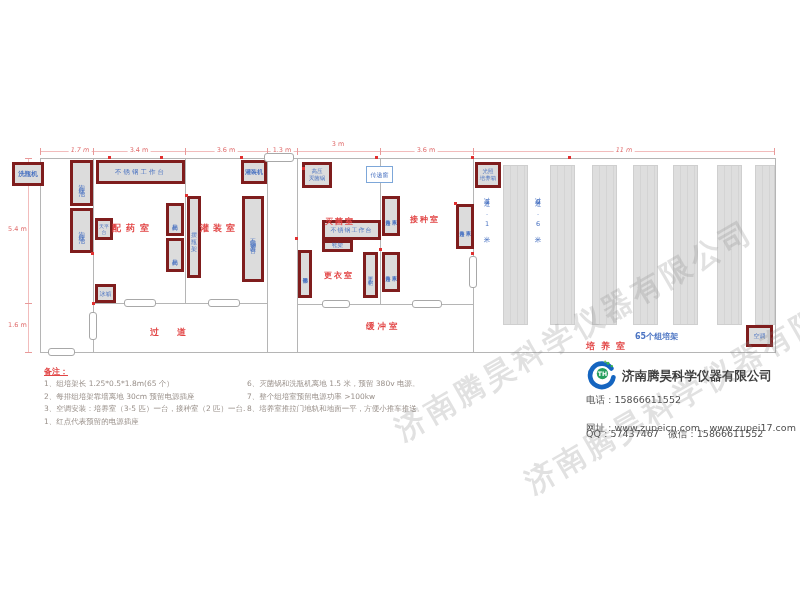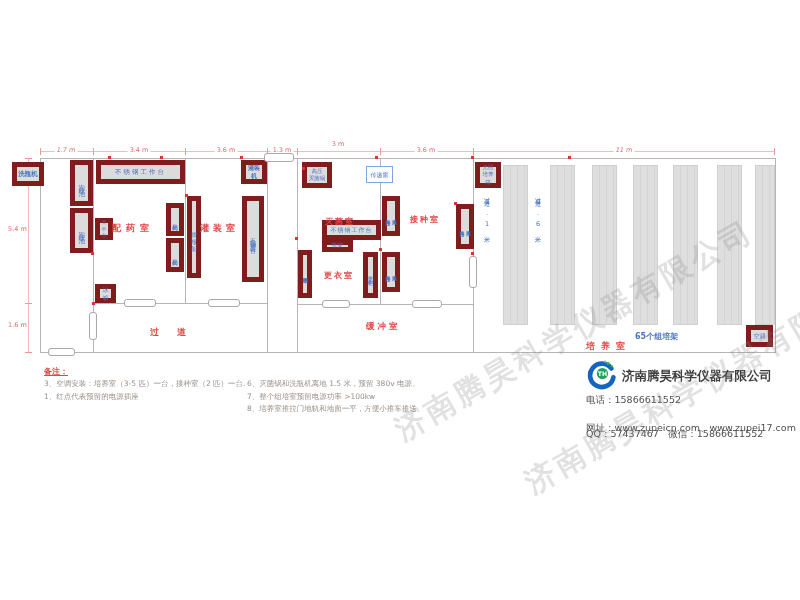--- a/index.html
+++ b/index.html
@@ -1,21 +1,21 @@
 <!DOCTYPE html>
 <html><head>
 <meta charset="utf-8">
 <style>
   html,body{margin:0;padding:0}
   body{width:800px;height:600px;position:relative;overflow:hidden;background:#fff;
        font-family:"DejaVu Sans","Liberation Sans",sans-serif;}
   .wall{position:absolute;background:#b5b5b5;}
   .box{position:absolute;background:#dcdcdc;color:#4a73c2;font-size:6.5px;line-height:1.3;
        display:flex;align-items:center;justify-content:center;text-align:center;
-       white-space:pre-line;border:5px solid #7f1d1d;box-sizing:border-box;}
+       white-space:pre-line;border:3px solid #7f1d1d;box-sizing:border-box;}
   .rack{position:absolute;background:repeating-linear-gradient(90deg,#dedede 0 6px,#d4d4d4 6px 7px);
         border:1px solid #cfcfcf;box-sizing:border-box;}
   .vert{writing-mode:vertical-rl;text-orientation:upright;}
   .room{position:absolute;color:#e24545;font-weight:bold;font-size:9px;white-space:nowrap;}
   .door{position:absolute;background:#fff;border:1px solid #a8a8a8;border-radius:3px;box-sizing:border-box;z-index:4;}
   .dot{position:absolute;width:3px;height:3px;background:#e03030;z-index:5;}
   .dim{position:absolute;color:#e06c6c;font-size:6.5px;background:#fff;padding:0 2px;
        white-space:nowrap;transform:translateX(-50%);z-index:3;}
   .dimside{position:absolute;color:#e06c6c;font-size:6.5px;white-space:nowrap;}
   .dimline{position:absolute;background:#f2bcbc;}
@@ -38,21 +38,21 @@
 
   <div class="dimline" style="left:40px;top:151px;width:735px;height:1px;"></div>
   <div class="tickv" style="left:40px;top:148px;"></div>
   <div class="tickv" style="left:93px;top:148px;"></div>
   <div class="tickv" style="left:185px;top:148px;"></div>
   <div class="tickv" style="left:267px;top:148px;"></div>
   <div class="tickv" style="left:297px;top:148px;"></div>
   <div class="tickv" style="left:380px;top:148px;"></div>
   <div class="tickv" style="left:473px;top:148px;"></div>
   <div class="tickv" style="left:774px;top:148px;"></div>
-  <span class="dim" style="left:66px;top:146px;font-style:italic;">1.7 m</span>
+  <span class="dim" style="left:80px;top:146px;font-style:italic;">1.7 m</span>
   <span class="dim" style="left:139px;top:146px;">3.4 m</span>
   <span class="dim" style="left:226px;top:146px;">3.6 m</span>
   <span class="dim" style="left:282px;top:146px;">1.3 m</span>
   <span class="dim" style="left:338px;top:140px;">3 m</span>
   <span class="dim" style="left:426px;top:146px;">3.6 m</span>
   <span class="dim" style="left:624px;top:146px;font-style:italic;">11 m</span>
 
   <div class="dimline" style="left:28px;top:158px;width:1px;height:195px;"></div>
   <div class="tickh" style="left:25px;top:158px;"></div>
   <div class="tickh" style="left:25px;top:303px;"></div>
@@ -165,20 +165,22 @@
   <div class="dot" style="left:471px;top:252px;"></div>
   <div class="dot" style="left:295px;top:237px;"></div>
   <div class="dot" style="left:91px;top:252px;"></div>
   <div class="dot" style="left:185px;top:194px;"></div>
   <div class="dot" style="left:92px;top:302px;"></div>
 </div>
 
 <div>
   <span class="notes-title" style="left:44px;top:366px;text-decoration:underline;">备注：</span>
   <div class="notes" style="left:44px;top:378px;">
+    <div>1、组培架长 1.25*0.5*1.8m(65 个）</div>
+    <div>2、每排组培架靠墙离地 30cm 预留电源插座</div>
     <div>3、空调安装：培养室（3-5 匹）一台，接种室（2 匹）一台.</div>
     <div>1、红点代表预留的电源插座</div>
   </div>
   <div class="notes" style="left:247px;top:378px;">
     <div>6、灭菌锅和洗瓶机离地 1.5 米，预留 380v 电源。</div>
     <div>7、整个组培室预留电源功率 &gt;100kw</div>
     <div>8、培养室推拉门地轨和地面一平，方便小推车推送。</div>
   </div>
 </div>
 

